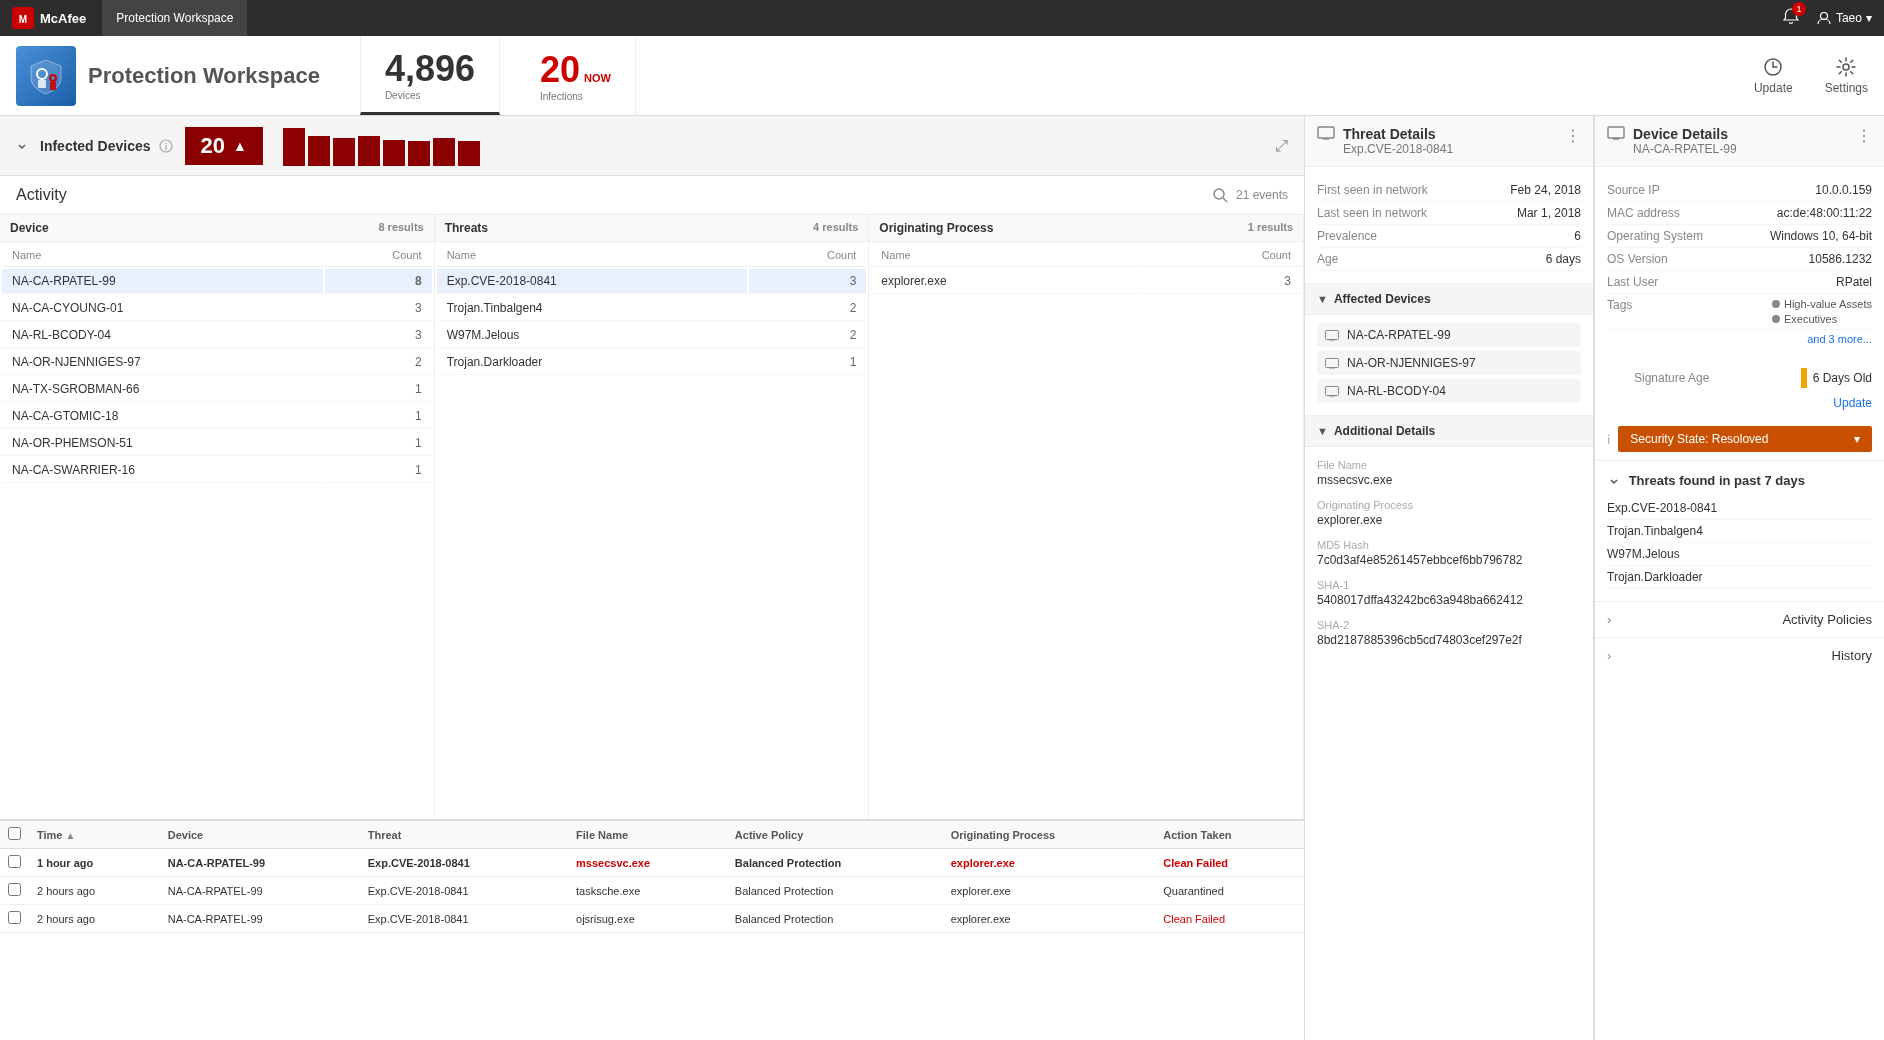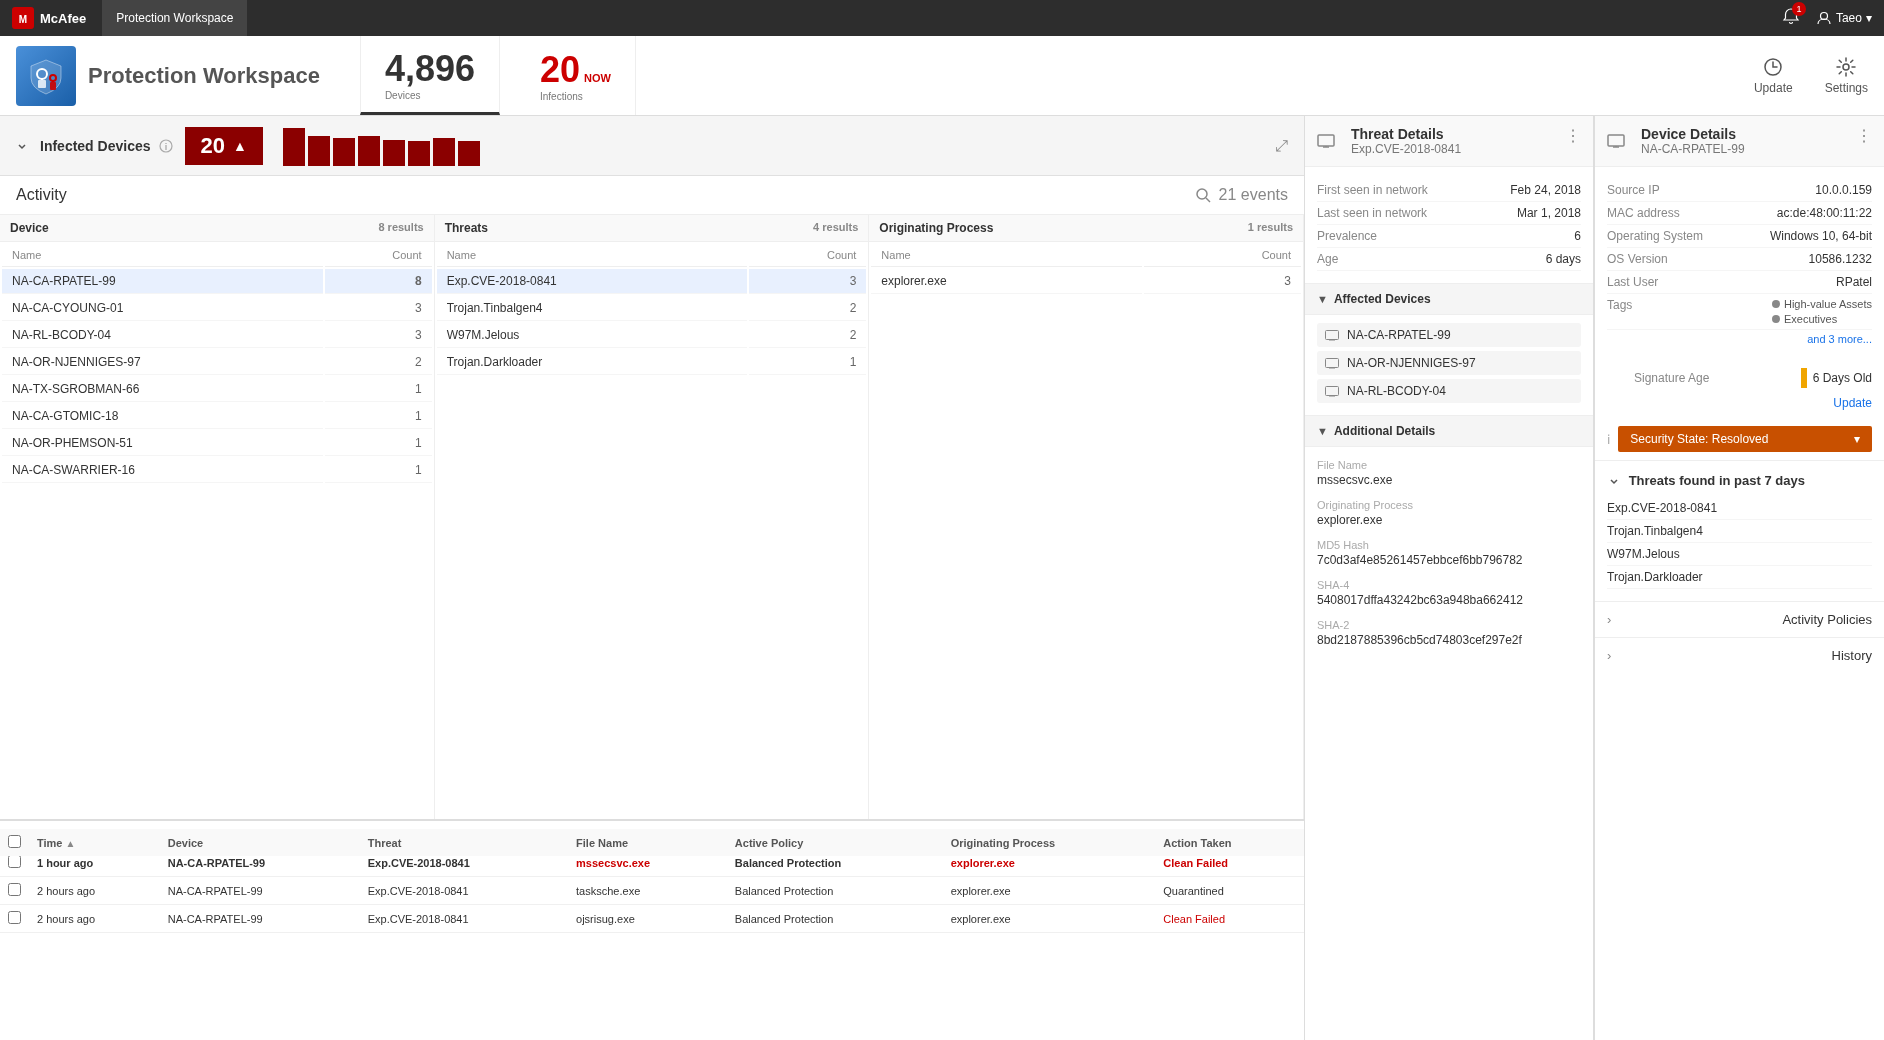--- a/index.html
+++ b/index.html
@@ -120,21 +120,21 @@
     }
     .activity-header {
       padding: 10px 16px;
       display: flex;
       align-items: center;
       justify-content: space-between;
       border-bottom: 1px solid #eee;
     }
     .activity-title { font-size: 16px; font-weight: normal; }
     .activity-right { display: flex; align-items: center; gap: 8px; }
-    .events-count { font-size: 16px; color: #888; }
+    .events-count { font-size: 12px; color: #888; }
 
     
     .table-section {
       display: flex;
       flex: 1;
       overflow: hidden;
       border-bottom: 1px solid #ddd;
     }
     .table-col {
       flex: 1;
@@ -176,21 +176,21 @@
     }
     .log-table { width: 100%; border-collapse: collapse; }
     .log-table th {
       padding: 6px 8px;
       text-align: left;
       font-size: 11px;
       color: #555;
       font-weight: bold;
       border-bottom: 1px solid #ddd;
       background: #f9f9f9;
-      position: sticky; top: 8px;
+      position: sticky; top: 0;
     }
     .log-table td { padding: 6px 8px; font-size: 11px; border-bottom: 1px solid #f0f0f0; }
     .log-table tr.highlight td { font-weight: bold; }
     .checkbox-col { width: 24px; }
     .sort-arrow { color: #888; font-size: 10px; }
 
     
     .threat-panel {
       width: 290px;
       background: white;
@@ -201,21 +201,21 @@
       overflow-y: auto;
     }
     .panel-header {
       padding: 10px 12px;
       display: flex;
       align-items: flex-start;
       justify-content: space-between;
       border-bottom: 1px solid #eee;
       background: #f9f9f9;
     }
-    .panel-header-left { display: flex; align-items: center; gap: 16px; }
+    .panel-header-left { display: flex; align-items: flex-start; gap: 8px; }
     .panel-title { font-size: 14px; font-weight: bold; }
     .panel-subtitle { font-size: 12px; color: #777; }
     .panel-more-btn { color: #888; font-size: 16px; cursor: pointer; background: none; border: none; }
 
     .details-grid { padding: 12px; }
     .detail-row { display: flex; justify-content: space-between; padding: 4px 0; font-size: 12px; border-bottom: 1px solid #f5f5f5; }
     .detail-label { color: #888; }
     .detail-value { color: #333; font-weight: 500; }
 
     .section-header {
@@ -670,21 +670,21 @@
       </div>
       <div class="add-detail-group">
         <div class="add-detail-label">Originating Process</div>
         <div class="add-detail-value">explorer.exe</div>
       </div>
       <div class="add-detail-group">
         <div class="add-detail-label">MD5 Hash</div>
         <div class="add-detail-value">7c0d3af4e85261457ebbcef6bb796782</div>
       </div>
       <div class="add-detail-group">
-        <div class="add-detail-label">SHA-4</div>
+        <div class="add-detail-label">SHA-1</div>
         <div class="add-detail-value">5408017dffa43242bc63a948ba662412</div>
       </div>
       <div class="add-detail-group">
         <div class="add-detail-label">SHA-2</div>
         <div class="add-detail-value">8bd2187885396cb5cd74803cef297e2f</div>
       </div>
     </div>
   </div>
 
   <div class="device-panel">

